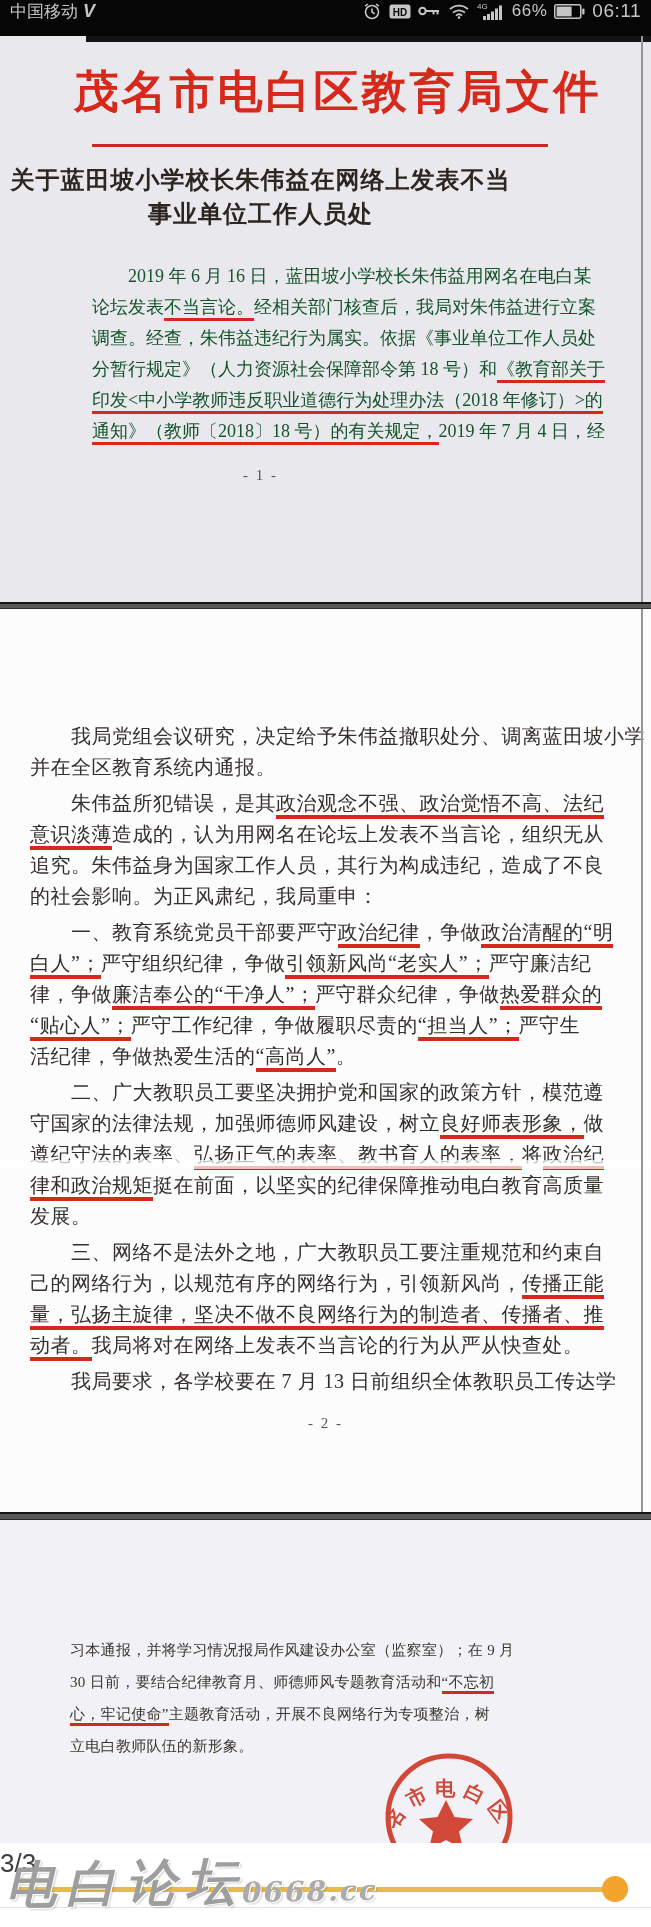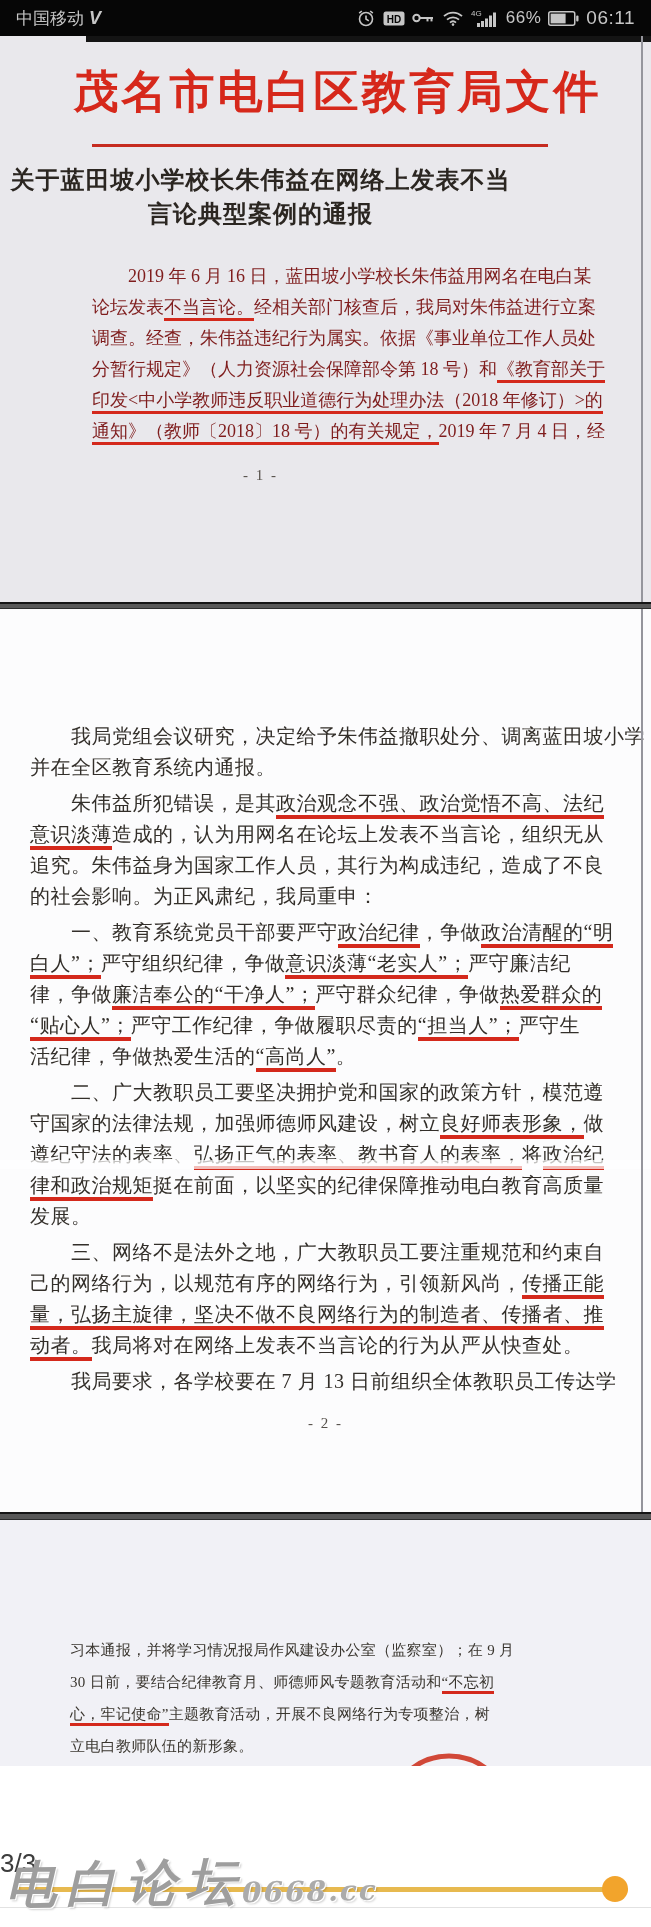--- a/index.html
+++ b/index.html
@@ -1,49 +1,49 @@
 <!DOCTYPE html>
 <html><head>
 <meta charset="utf-8">
 <style>
   html,body{margin:0;padding:0;}
   body{width:651px;height:1927px;position:relative;background:#ffffff;
        font-family:"Liberation Sans",sans-serif;overflow:hidden;}
 
   
   .statusbar{position:absolute;top:0;left:0;width:651px;height:36px;background:#060606;
-             display:flex;align-items:center;box-sizing:border-box;padding:0 16px;color:#c6c6c6;}
+             display:flex;align-items:flex-start;box-sizing:border-box;padding:0 10px;color:#c6c6c6;}
   .sb-left{display:flex;align-items:baseline;gap:5px;font-size:17px;}
   .sb-volte{font-style:italic;font-weight:bold;font-size:18px;}
   .sb-right{margin-left:auto;display:flex;align-items:center;gap:7px;font-size:17px;}
   .sb-ico{display:inline-flex;align-items:center;}
   .sb-pct,.sb-time{letter-spacing:0.5px;}
   .sb-time{font-size:19px;}
 
   
   .page{position:absolute;left:0;width:651px;overflow:hidden;}
   #page1{top:36px;height:566px;background:#e9e8ec;}
   #page1::before{content:"";position:absolute;top:0;left:86px;right:0;height:6px;background:#141414;}
   #page2{top:609px;height:1044px;background:#fcfcfd;}
-  #page3{top:1520px;height:246px;background:#f1f1f6;}
+  #page3{top:1520px;height:323px;background:#f1f1f6;}
   .sep{position:absolute;left:0;width:651px;background:#585858;
        border-top:2px solid #161616;border-bottom:1px solid #2c2c2c;box-sizing:border-box;}
   #sep1{top:602px;height:7px;}
   #sep2{top:1512px;height:8px;}
   .vline{position:absolute;top:0;bottom:0;left:641px;width:2px;background:#95959c;}
 
   
   .doc-header{margin-top:18px;text-align:center;font-family:"Liberation Serif","DejaVu Serif",serif;
               font-weight:bold;font-size:45px;line-height:76px;color:#d6281b;letter-spacing:3px;padding-left:24px;}
   .doc-number{margin-top:26px;text-align:center;font-family:"Liberation Serif",serif;
               font-size:16px;color:#4a463f;letter-spacing:1px;}
   .red-rule{margin:14px auto 0 92px;width:456px;height:3px;background:#c62b20;}
   .doc-title{margin-top:16px;margin-right:130px;text-align:center;font-family:"Liberation Serif",serif;
              font-weight:bold;font-size:24px;line-height:34px;color:#2b2621;letter-spacing:1px;}
-  .docbody{font-family:"Liberation Serif","DejaVu Serif",serif;color:#7f1d1d;}
+  .docbody{font-family:"Liberation Serif","DejaVu Serif",serif;color:#14532d;}
   .body1{margin:30px 0 0 92px;width:482px;font-size:18px;line-height:31px;}
   .body2{margin:112px 0 0 30px;width:600px;font-size:20px;line-height:31px;letter-spacing:0.5px;color:#332f2a;}
   .body3{margin:114px 0 0 70px;width:406px;font-size:15px;line-height:32px;color:#3a362f;letter-spacing:0.3px;}
   .dline{white-space:nowrap;}
   .para{margin-bottom:5px;}
   .u{border-bottom:4px solid #d4291c;padding-bottom:1px;}
   #page1 .u{border-bottom-width:3px;}
   #page3 .u{border-bottom-width:3px;}
   .pagenum{text-align:center;font-family:"Liberation Serif",serif;font-size:15px;color:#55504a;letter-spacing:2px;}
   #page1 .pagenum{margin-top:20px;margin-right:130px;}
@@ -133,21 +133,21 @@
     </span>
     <span class="sb-time">06:11</span>
   </div>
 </div>
 
 <div class="page" id="page1">
   <div class="doc-header">茂名市电白区教育局文件</div>
   <div class="red-rule"></div>
   <div class="doc-title">
     <div>关于蓝田坡小学校长朱伟益在网络上发表不当</div>
-    <div>言论典型案例的通报</div>
+    <div>事业单位工作人员处</div>
   </div>
   <div class="docbody body1">
       <div class="dline"><span>　　2019 年 6 月 16 日，蓝田坡小学校长朱伟益用网名在电白某</span></div>
       <div class="dline"><span>论坛发表</span><span class="u">不当言论。</span><span>经相关部门核查后，我局对朱伟益进行立案</span></div>
       <div class="dline"><span>调查。经查，朱伟益违纪行为属实。依据《事业单位工作人员处</span></div>
       <div class="dline"><span>分暂行规定》（人力资源社会保障部令第 18 号）和</span><span class="u">《教育部关于</span></div>
       <div class="dline"><span class="u">印发&lt;中小学教师违反职业道德行为处理办法（2018 年修订）&gt;的</span></div>
       <div class="dline"><span class="u">通知》（教师〔2018〕18 号）的有关规定，</span><span>2019 年 7 月 4 日，经</span></div>
     </div>
   <div class="pagenum">- 1 -</div>
@@ -163,21 +163,21 @@
         <div class="dline"><span>并在全区教育系统内通报。</span></div>
       </div>
       <div class="para">
         <div class="dline"><span>　　朱伟益所犯错误，是其</span><span class="u">政治观念不强、政治觉悟不高、法纪</span></div>
         <div class="dline"><span class="u">意识淡薄</span><span>造成的，认为用网名在论坛上发表不当言论，组织无从</span></div>
         <div class="dline"><span>追究。朱伟益身为国家工作人员，其行为构成违纪，造成了不良</span></div>
         <div class="dline"><span>的社会影响。为正风肃纪，我局重申：</span></div>
       </div>
       <div class="para">
         <div class="dline"><span>　　一、教育系统党员干部要严守</span><span class="u">政治纪律</span><span>，争做</span><span class="u">政治清醒的“明</span></div>
-        <div class="dline"><span class="u">白人”；</span><span>严守组织纪律，争做</span><span class="u">意识淡薄“老实人”；</span><span>严守廉洁纪</span></div>
+        <div class="dline"><span class="u">白人”；</span><span>严守组织纪律，争做</span><span class="u">引领新风尚“老实人”；</span><span>严守廉洁纪</span></div>
         <div class="dline"><span>律，争做</span><span class="u">廉洁奉公的“干净人”；</span><span>严守群众纪律，争做</span><span class="u">热爱群众的</span></div>
         <div class="dline"><span class="u">“贴心人”；</span><span>严守工作纪律，争做履职尽责的</span><span class="u">“担当人”；</span><span>严守生</span></div>
         <div class="dline"><span>活纪律，争做热爱生活的</span><span class="u">“高尚人”</span><span>。</span></div>
       </div>
       <div class="para">
         <div class="dline"><span>　　二、广大教职员工要坚决拥护党和国家的政策方针，模范遵</span></div>
         <div class="dline"><span>守国家的法律法规，加强师德师风建设，树立</span><span class="u">良好师表形象，</span><span>做</span></div>
         <div class="dline"><span>遵纪守法的表率、</span><span class="u">弘扬正气的表率、教书育人的表率，</span><span>将</span><span class="u">政治纪</span></div>
         <div class="dline"><span class="u">律和政治规矩</span><span>挺在前面，以坚实的纪律保障推动电白教育高质量</span></div>
         <div class="dline"><span>发展。</span></div>

